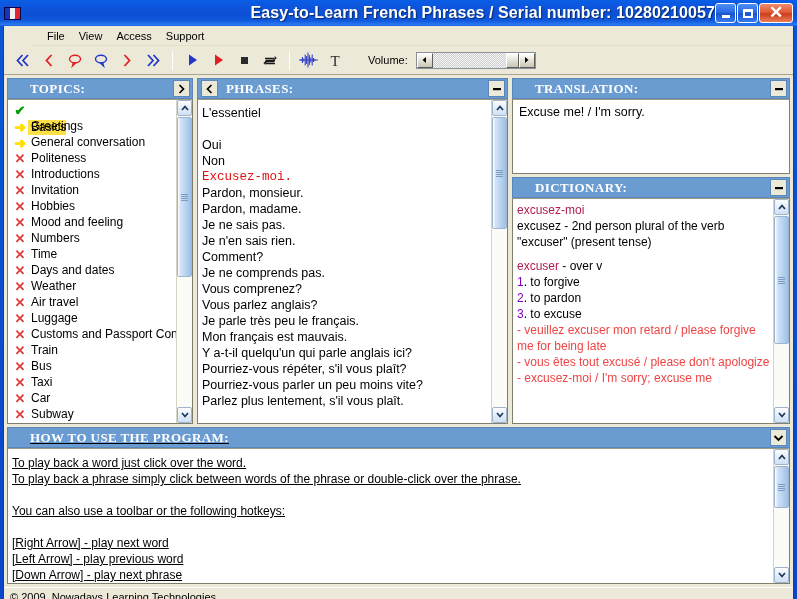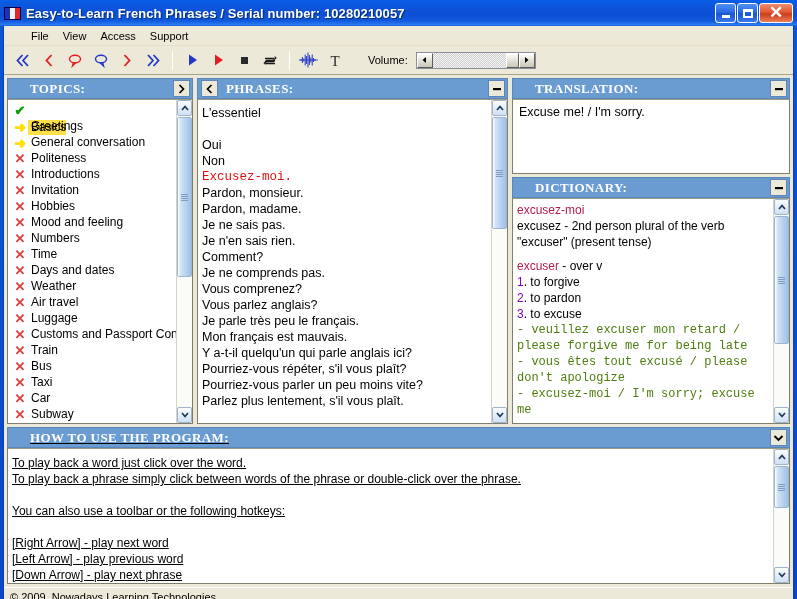--- a/index.html
+++ b/index.html
@@ -43,26 +43,27 @@
     flex: 0 0 auto;
   }
   #flag-icon i { display:block; height: 100%; flex: 1 1 33.33%; }
   #flag-icon .b { background: #1a32b4; }
   #flag-icon .w { background: #f2f2f2; }
   #flag-icon .r { background: #e4242c; }
 
   #title-text {
     color: #ffffff;
     font-weight: bold;
-    font-size: 13px;
+    font-size: 16px;
     letter-spacing: 0.1px;
     text-shadow: 1px 1px 1px rgba(0,0,0,0.5);
     white-space: nowrap;
     flex: 1 1 auto;
     overflow: hidden;
+    text-align: right;
   }
   #titlebuttons { display: flex; gap: 1px; align-items: center; padding-right: 2px;}
   .winbtn {
     width: 21px; height: 20px;
     border: 1px solid #ffffff;
     border-radius: 3px;
     display: flex; align-items: center; justify-content: center;
     color: #fff; font-size: 11px; font-weight: bold;
     background: linear-gradient(to bottom, #4f8ff5 0%, #2a6ae4 45%, #1a54cf 55%, #3b7af0 100%);
     position: relative;
@@ -94,22 +95,23 @@
     flex-direction: column;
     position: relative;
   }
 
   
   #menubar {
     flex: 0 0 20px;
     background: #ece9d8;
     display: flex;
     align-items: center;
-    padding-left: 20px;
+    padding-left: 8px;
     border-bottom: 1px solid #e3dfc8;
+    margin-left: 28px;
   }
   .menuitem {
     padding: 2px 7px;
     font-size: 11px;
     color: #000;
     cursor: default;
   }
 
   
   #toolbar {
@@ -308,21 +310,21 @@
     display: flex; flex-direction: column;
     gap: 3px;
   }
   #translation-panel { flex: 0 0 96px; }
   #dictionary-panel { flex: 1 1 auto; }
   #translation-content { padding-top: 5px; padding-left: 6px; font-size: 12.5px; }
   #dict-content { padding-top: 3px; padding-left: 4px; font-size: 12px; line-height: 16px; white-space: normal; }
   .d-head { color: #b31b4a; }
   .d-plain { color: #000; }
   .d-num { color: #8000c0; }
-  .d-ex { color: #4d7c0f; font-family: Liberation Mono, monospace; }
+  .d-ex { color: #ef4444; }
   .d-blank { height: 8px; }
 
   
   #howto-panel { flex: 1 1 auto; text-decoration: underline; }
   #howto-content { padding: 6px 0 0 4px; font-size: 12px; line-height: 16px; }
 
   
   #statusbar {
     flex: 0 0 19px;
     background: #ece9d8;

